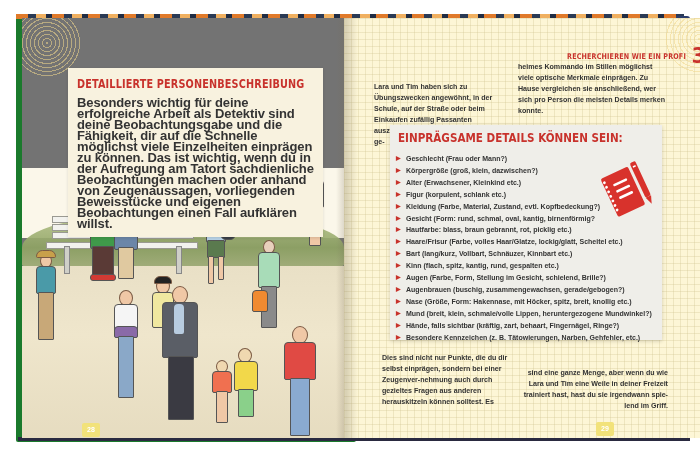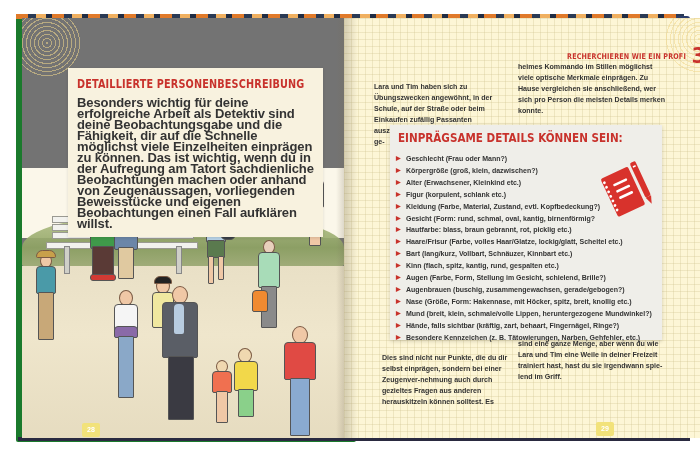--- a/index.html
+++ b/index.html
@@ -38,21 +38,21 @@
     .pn-left { left:60px; top:405px; }
 
     .chapter { position:absolute; right:14px; top:28px; display:flex; align-items:center; gap:5px; }
     .chapter-label { color:#c8322c; font-family:"DejaVu Sans", sans-serif; font-weight:bold; font-size:7.8px; transform:scaleX(0.82); transform-origin:right; white-space:nowrap; letter-spacing:0.2px; }
     .chapter-num { color:#c8322c; font-family:"DejaVu Sans", sans-serif; font-weight:bold; font-size:21px; line-height:20px; }
 
     .col-text { position:absolute; color:#333; font-size:7.1px; line-height:11px; font-weight:bold; margin:0; }
     .intro-a { left:30px; top:64px; width:138px; }
     .intro-b { left:174px; top:44px; width:150px; }
     .outro-a { left:20px; top:335px; width:140px;margin-left:18px; }
-    .outro-b { left:174px; top:321px; width:150px; }
+    .outro-b { left:174px; top:350px; width:150px;text-align:right; }
 
     .details-box { position:absolute; left:46px; top:107px; width:272px; height:215px; background:#efeee9; box-shadow:0 1px 4px rgba(0,0,0,0.18); }
     .details-title { position:absolute; left:8px; top:5px; color:#c8322c; font-family:"DejaVu Sans", sans-serif; font-weight:bold; font-size:13px; transform:scaleX(0.8); transform-origin:left; white-space:nowrap; }
     .details-list { position:absolute; left:6px; top:28px; margin:0; padding:0; list-style:none; }
     .details-list li { display:flex; align-items:flex-start; font-size:7px; line-height:11.9px; color:#333; font-weight:bold; white-space:nowrap; }
     .bullet { color:#c8322c; font-size:6px; width:10px; flex:0 0 10px; }
     .notebook { position:absolute; left:214px; top:40px; width:46px; height:52px; transform:rotate(-25deg); }
   </style>
 </head>
 <body>

